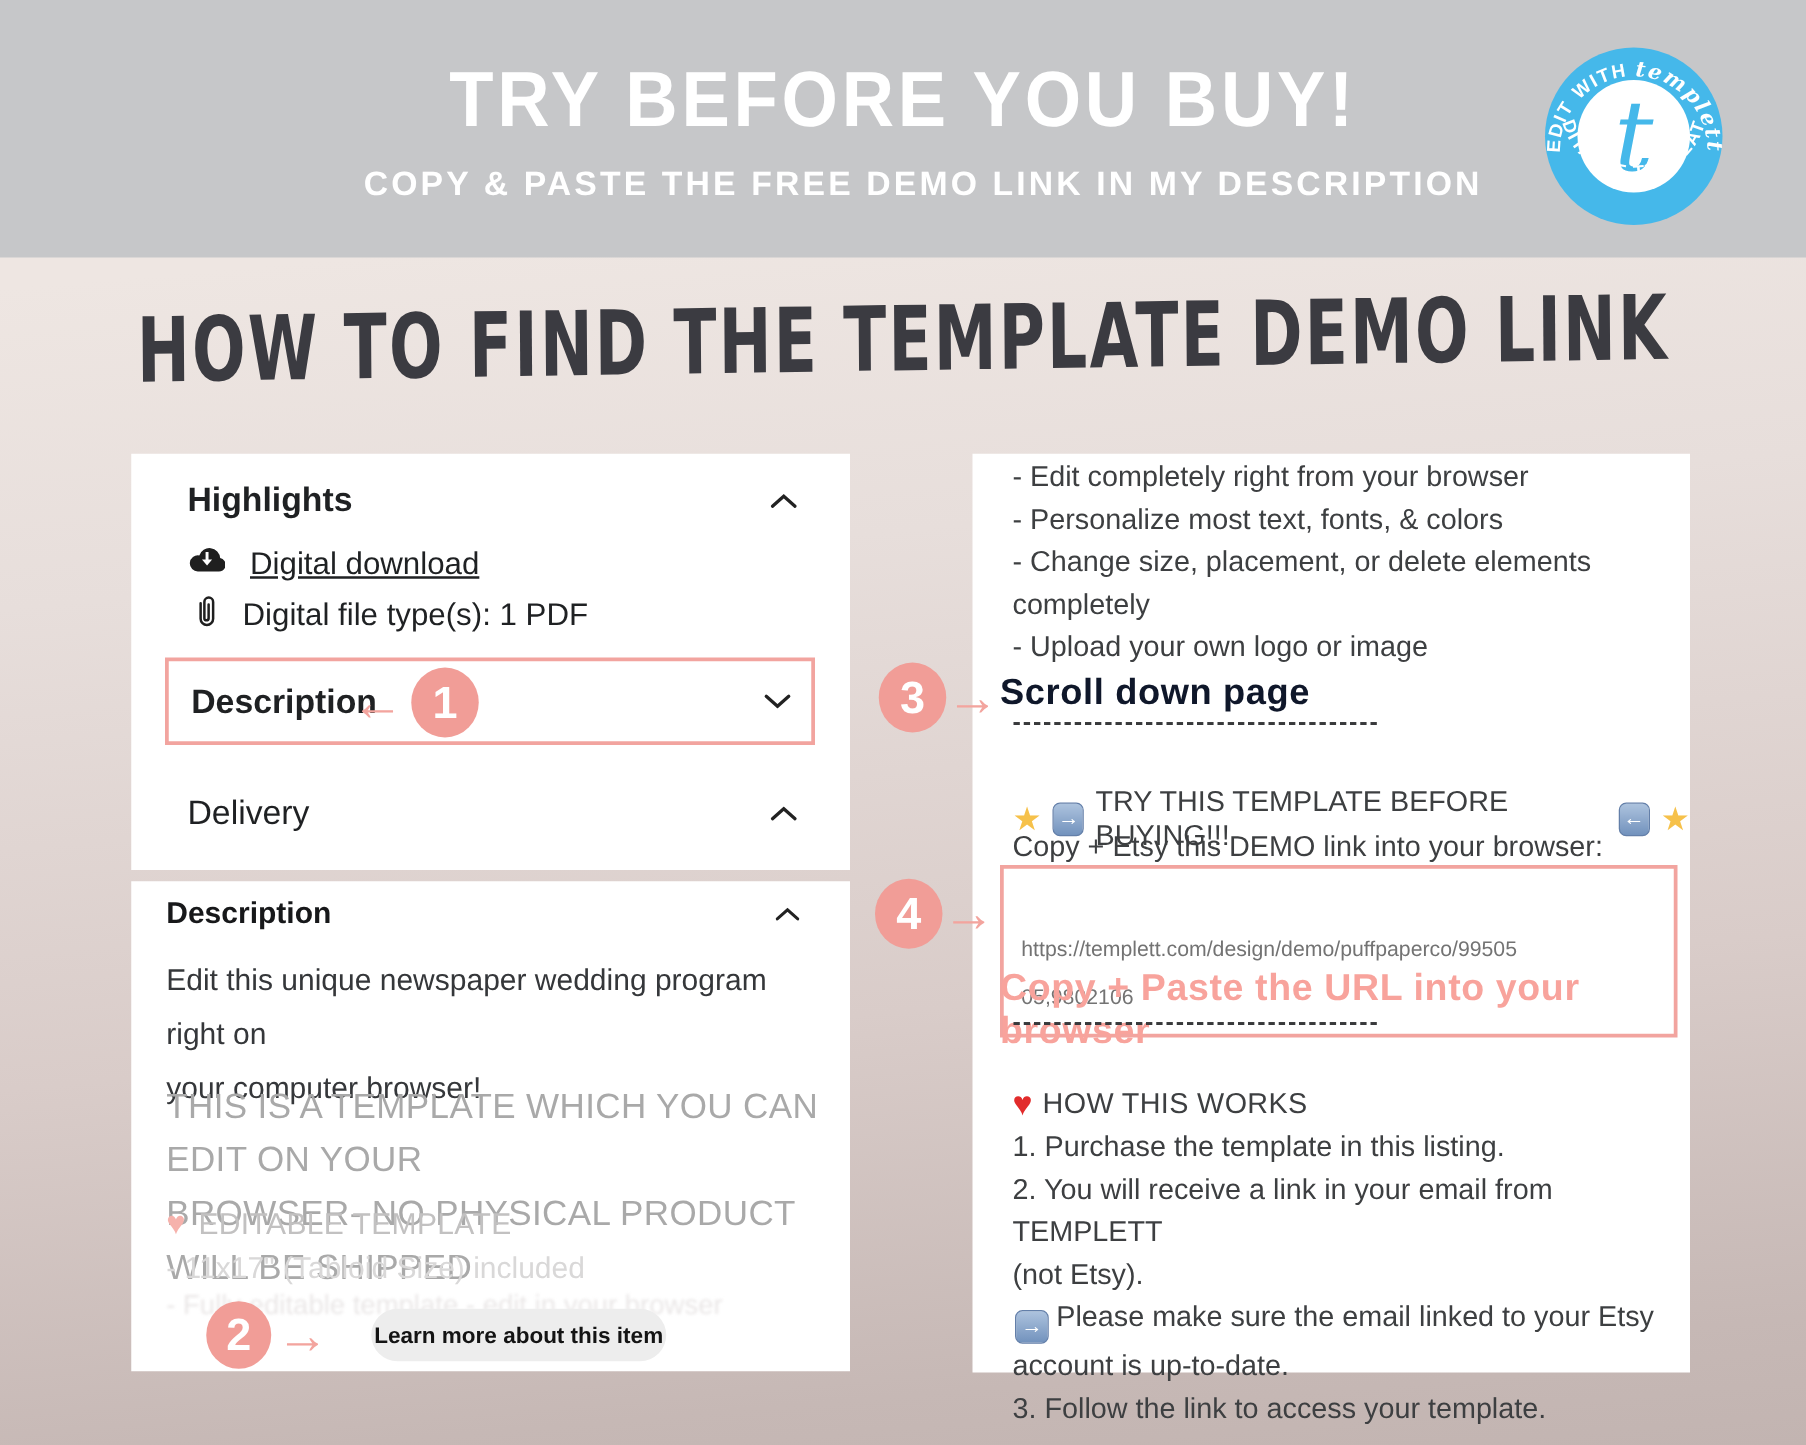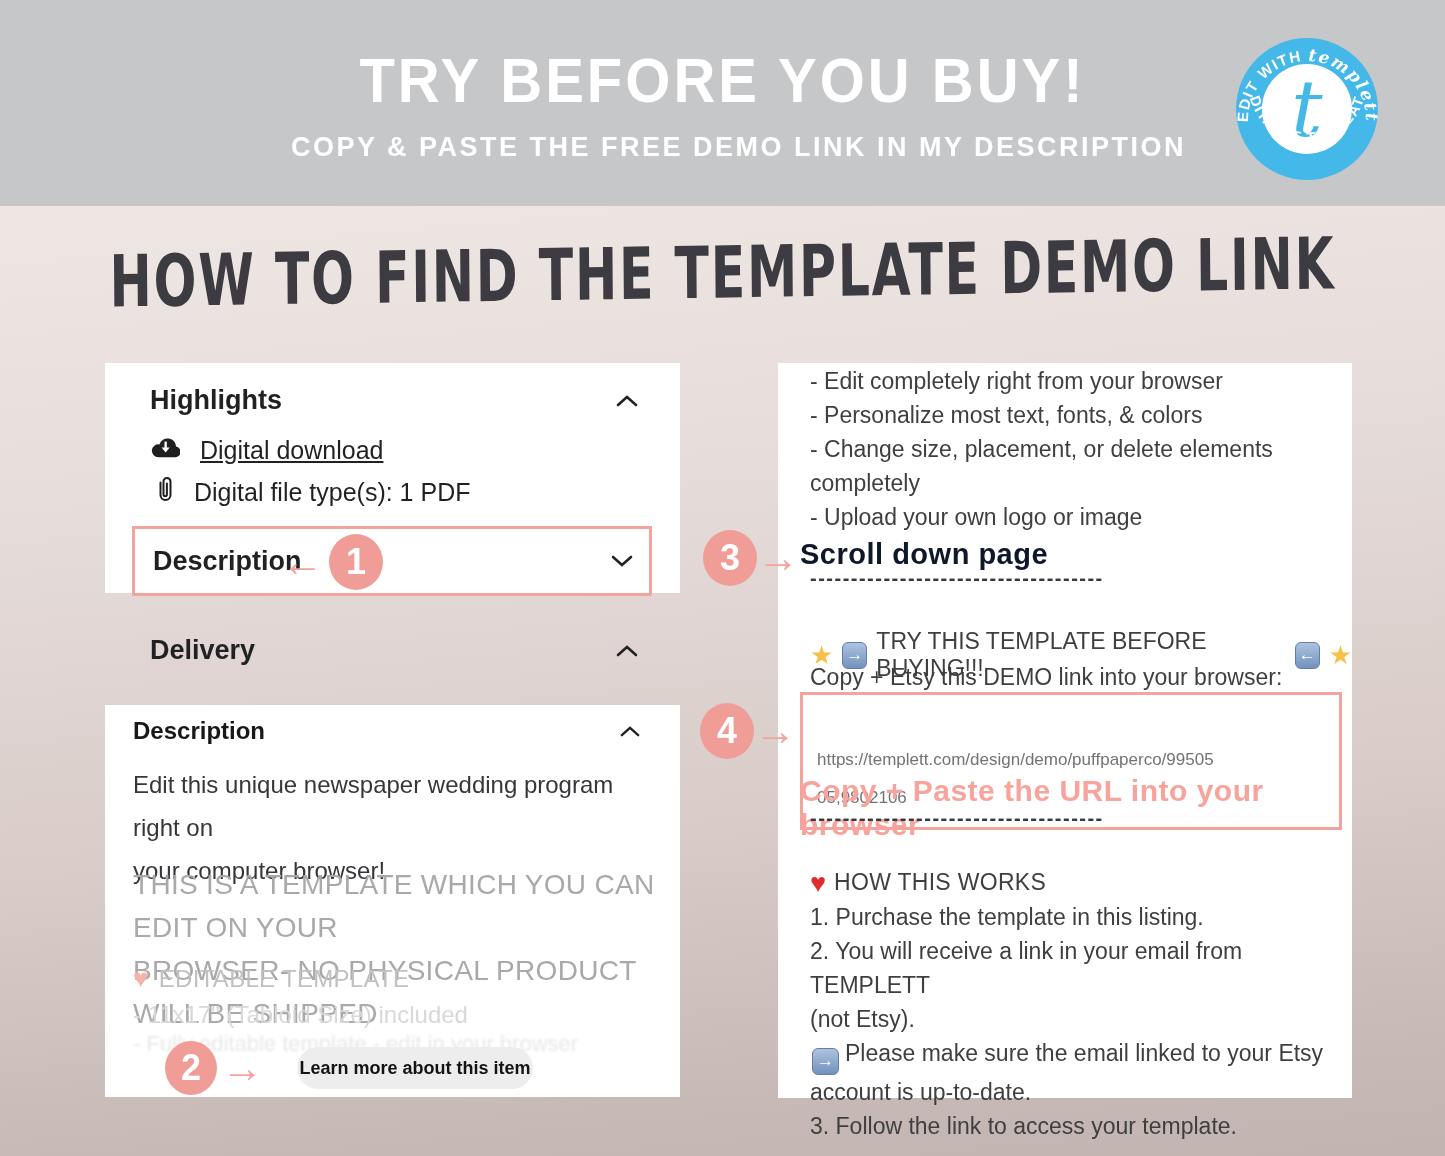--- a/index.html
+++ b/index.html
@@ -12,32 +12,32 @@
     color:#ffffff;font-size:58px;font-weight:bold;letter-spacing:3px;transform:scaleY(1.08);}
   .banner-sub{position:absolute;left:16px;top:132px;width:1445px;text-align:center;
     color:#ffffff;font-size:27px;font-weight:bold;letter-spacing:2.5px;}
   .badge{position:absolute;left:1234px;top:36px;width:146px;height:146px;}
   
   .heading{position:absolute;left:0;top:240px;width:1445px;text-align:center;
     color:#3b3b41;font-size:56px;font-weight:bold;letter-spacing:2px;
     transform:scaleY(1.28) scaleX(.9) rotate(-.6deg);font-family:"DejaVu Sans",sans-serif;}
   
   .card{position:absolute;background:#ffffff;}
-  .card-hl{left:105px;top:363px;width:575px;height:230px;}
+  .card-hl{left:105px;top:363px;width:575px;height:333px;}
   .card-desc{left:105px;top:705px;width:575px;height:392px;}
   .card-right{left:778px;top:363px;width:574px;height:735px;}
   .hl-head{position:absolute;left:45px;right:42px;top:22px;display:flex;justify-content:space-between;align-items:center;
     font-size:27px;font-weight:bold;color:#1f2123;}
   .hl-row{position:absolute;left:45px;display:flex;align-items:center;gap:20px;font-size:25px;color:#1f2123;}
   .pink-box{position:absolute;left:27px;top:163px;width:514px;height:64px;border:3px solid #f2a49f;
     display:flex;align-items:center;}
   .pink-box .label{margin-left:18px;font-size:27px;font-weight:bold;color:#1f2123;}
   .pink-box .chev{position:absolute;right:16px;top:26px;}
   .delivery-row{position:absolute;left:45px;right:42px;top:272px;display:flex;justify-content:space-between;align-items:center;
-    font-size:27px;font-weight:bold;color:#1f2123;}
+    font-size:27px;font-weight:normal;color:#1f2123;}
   .dc-head{position:absolute;left:28px;right:40px;top:12px;display:flex;justify-content:space-between;align-items:center;
     font-size:24px;font-weight:bold;color:#17181a;}
   .dc-para{position:absolute;left:28px;top:58px;width:520px;font-size:24px;line-height:43px;color:#35373a;white-space:pre-line;}
   .dc-gray{position:absolute;left:28px;top:158px;width:530px;font-size:28px;line-height:43px;color:#a9a9a9;white-space:pre-line;letter-spacing:.3px;}
   .dc-faded1{position:absolute;left:28px;top:258px;font-size:24px;color:#c2c1c1;letter-spacing:.3px;}
   .dc-faded1 .ph{color:#f6b2ac;font-size:26px;margin-right:10px;}
   .dc-faded2{position:absolute;left:28px;top:296px;font-size:24px;color:#d9d8d8;}
   .dc-faded3{position:absolute;left:28px;top:326px;font-size:22px;color:#eae7e7;filter:blur(1.1px);}
   .pill{position:absolute;left:162px;top:342px;width:236px;height:42px;background:#ededed;border-radius:22px;
     display:flex;align-items:center;justify-content:center;font-size:18px;font-weight:bold;color:#141414;margin-left:30px;}

